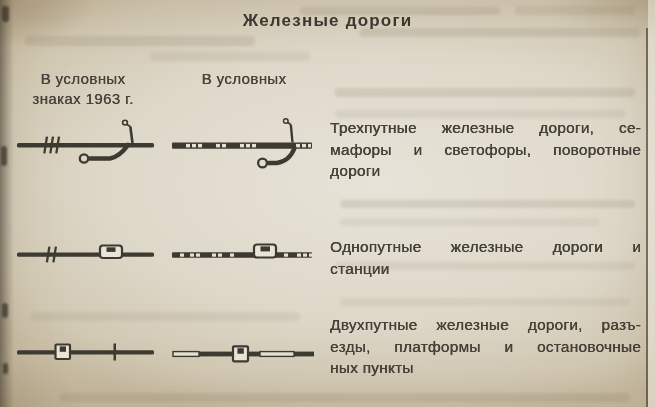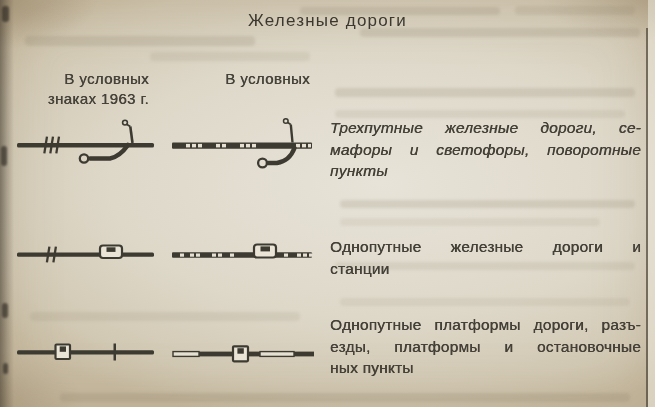--- a/index.html
+++ b/index.html
@@ -17,22 +17,22 @@
   
   .spine{position:absolute;left:0;top:0;width:14px;height:407px;
     background:linear-gradient(to right, rgba(60,52,40,.55), rgba(60,52,40,.22) 55%, rgba(60,52,40,0));}
   .blob{position:absolute;background:#2e2a22;border-radius:3px;filter:blur(1px);opacity:.65;}
   
   .edge-line{position:absolute;top:28px;bottom:0;left:646px;width:2px;background:rgba(75,68,55,.7);}
   .edge-light{position:absolute;top:0;bottom:0;left:648px;width:7px;background:rgba(240,236,226,.55);}
   
   .smudge{position:absolute;background:rgba(125,113,88,.17);border-radius:4px;filter:blur(1.6px);}
   .title{position:absolute;left:0;width:655px;top:11px;text-align:center;
-    font-size:17px;font-weight:normal;letter-spacing:1.2px;color:#3b382f;}
-  .colhead{position:absolute;top:69px;width:132px;text-align:right;font-size:15px;
+    font-size:17px;font-weight:bold;letter-spacing:1.2px;color:#3b382f;}
+  .colhead{position:absolute;top:69px;width:132px;text-align:center;font-size:15px;
     line-height:20px;letter-spacing:.4px;color:#46433a;text-shadow:.3px 0 0 currentColor;}
   .colhead.c1{left:17px;}
   .colhead.c2{left:178px;}
   .desc{position:absolute;left:330px;width:311px;font-size:15.4px;line-height:21.6px;
     letter-spacing:.25px;color:#454138;text-shadow:.35px 0 0 currentColor;}
   .desc .ln{text-align:justify;text-align-last:justify;}
   .desc .ln.last{text-align-last:left;}
   .sym{position:absolute;color:#3d3a32;}
   svg{display:block;}
 </style>
@@ -103,24 +103,24 @@
           <rect x="136" y="27.9" width="3" height="3.5"></rect>
       </g>
       <path d="M120.5 26.5 L118.8 8.5" stroke="currentColor" stroke-width="2.4" fill="none"></path>
       <path d="M118.8 8.5 L115.3 6.3" stroke="currentColor" stroke-width="1.7" fill="none"></path>
       <circle cx="113.8" cy="5" r="2.3" stroke="currentColor" stroke-width="1.5" fill="none"></circle>
       <path d="M122.5 32 C 119.5 40 114.5 45.5 105 47 L 96 47" stroke="currentColor" stroke-width="4.4" fill="none" stroke-linecap="round"></path>
       <circle cx="90.5" cy="47" r="4.4" stroke="currentColor" stroke-width="2.3" fill="none"></circle>
     </svg>
   </div>
 
-  <div class="desc" style="top:117px;font-style:italic;">
+  <div class="desc" style="top:117px;">
     <div class="ln">Трехпутные железные дороги, се-</div>
     <div class="ln">мафоры и светофоры, поворотные</div>
-    <div class="ln last">пункты</div>
+    <div class="ln last">дороги</div>
   </div>
 
   <div class="sym" style="left:17px;top:240px;">
     <svg width="140" height="30" viewBox="0 0 140 30">
       <rect x="0" y="12.5" width="137" height="4.2" rx="1.5" fill="currentColor"></rect>
       <rect x="30" y="6.5" width="2.3" height="16" fill="currentColor" transform="rotate(9 31.1 14.5)"></rect>
       <rect x="36.5" y="6.5" width="2.3" height="16" fill="currentColor" transform="rotate(9 37.6 14.5)"></rect>
       <rect x="83" y="5.5" width="22" height="12.5" rx="3" fill="#e9e4d6" stroke="currentColor" stroke-width="2.2"></rect>
       <rect x="89.5" y="7.3" width="9" height="4.6" fill="currentColor"></rect>
     </svg>
@@ -164,18 +164,18 @@
       <rect x="27" y="10.6" width="34" height="4.8" fill="currentColor"></rect>
       <rect x="76" y="10.6" width="12" height="4.8" fill="currentColor"></rect>
       <rect x="88" y="10.6" width="34" height="4.8" fill="#e5e0d2" stroke="currentColor" stroke-width="1.4"></rect>
       <rect x="122" y="10.6" width="20" height="4.8" fill="currentColor"></rect>
       <rect x="61" y="5.3" width="15" height="15" rx="1" fill="#e9e4d6" stroke="currentColor" stroke-width="2.2"></rect>
       <rect x="65.4" y="7.2" width="6.4" height="5.5" fill="currentColor"></rect>
     </svg>
   </div>
 
   <div class="desc" style="top:314px;">
-    <div class="ln">Однопутные платформы дороги, разъ-</div>
+    <div class="ln">Двухпутные железные дороги, разъ-</div>
     <div class="ln">езды, платформы и остановочные</div>
     <div class="ln last">ных пункты</div>
   </div>
 
 </div>
 
 </body></html>

